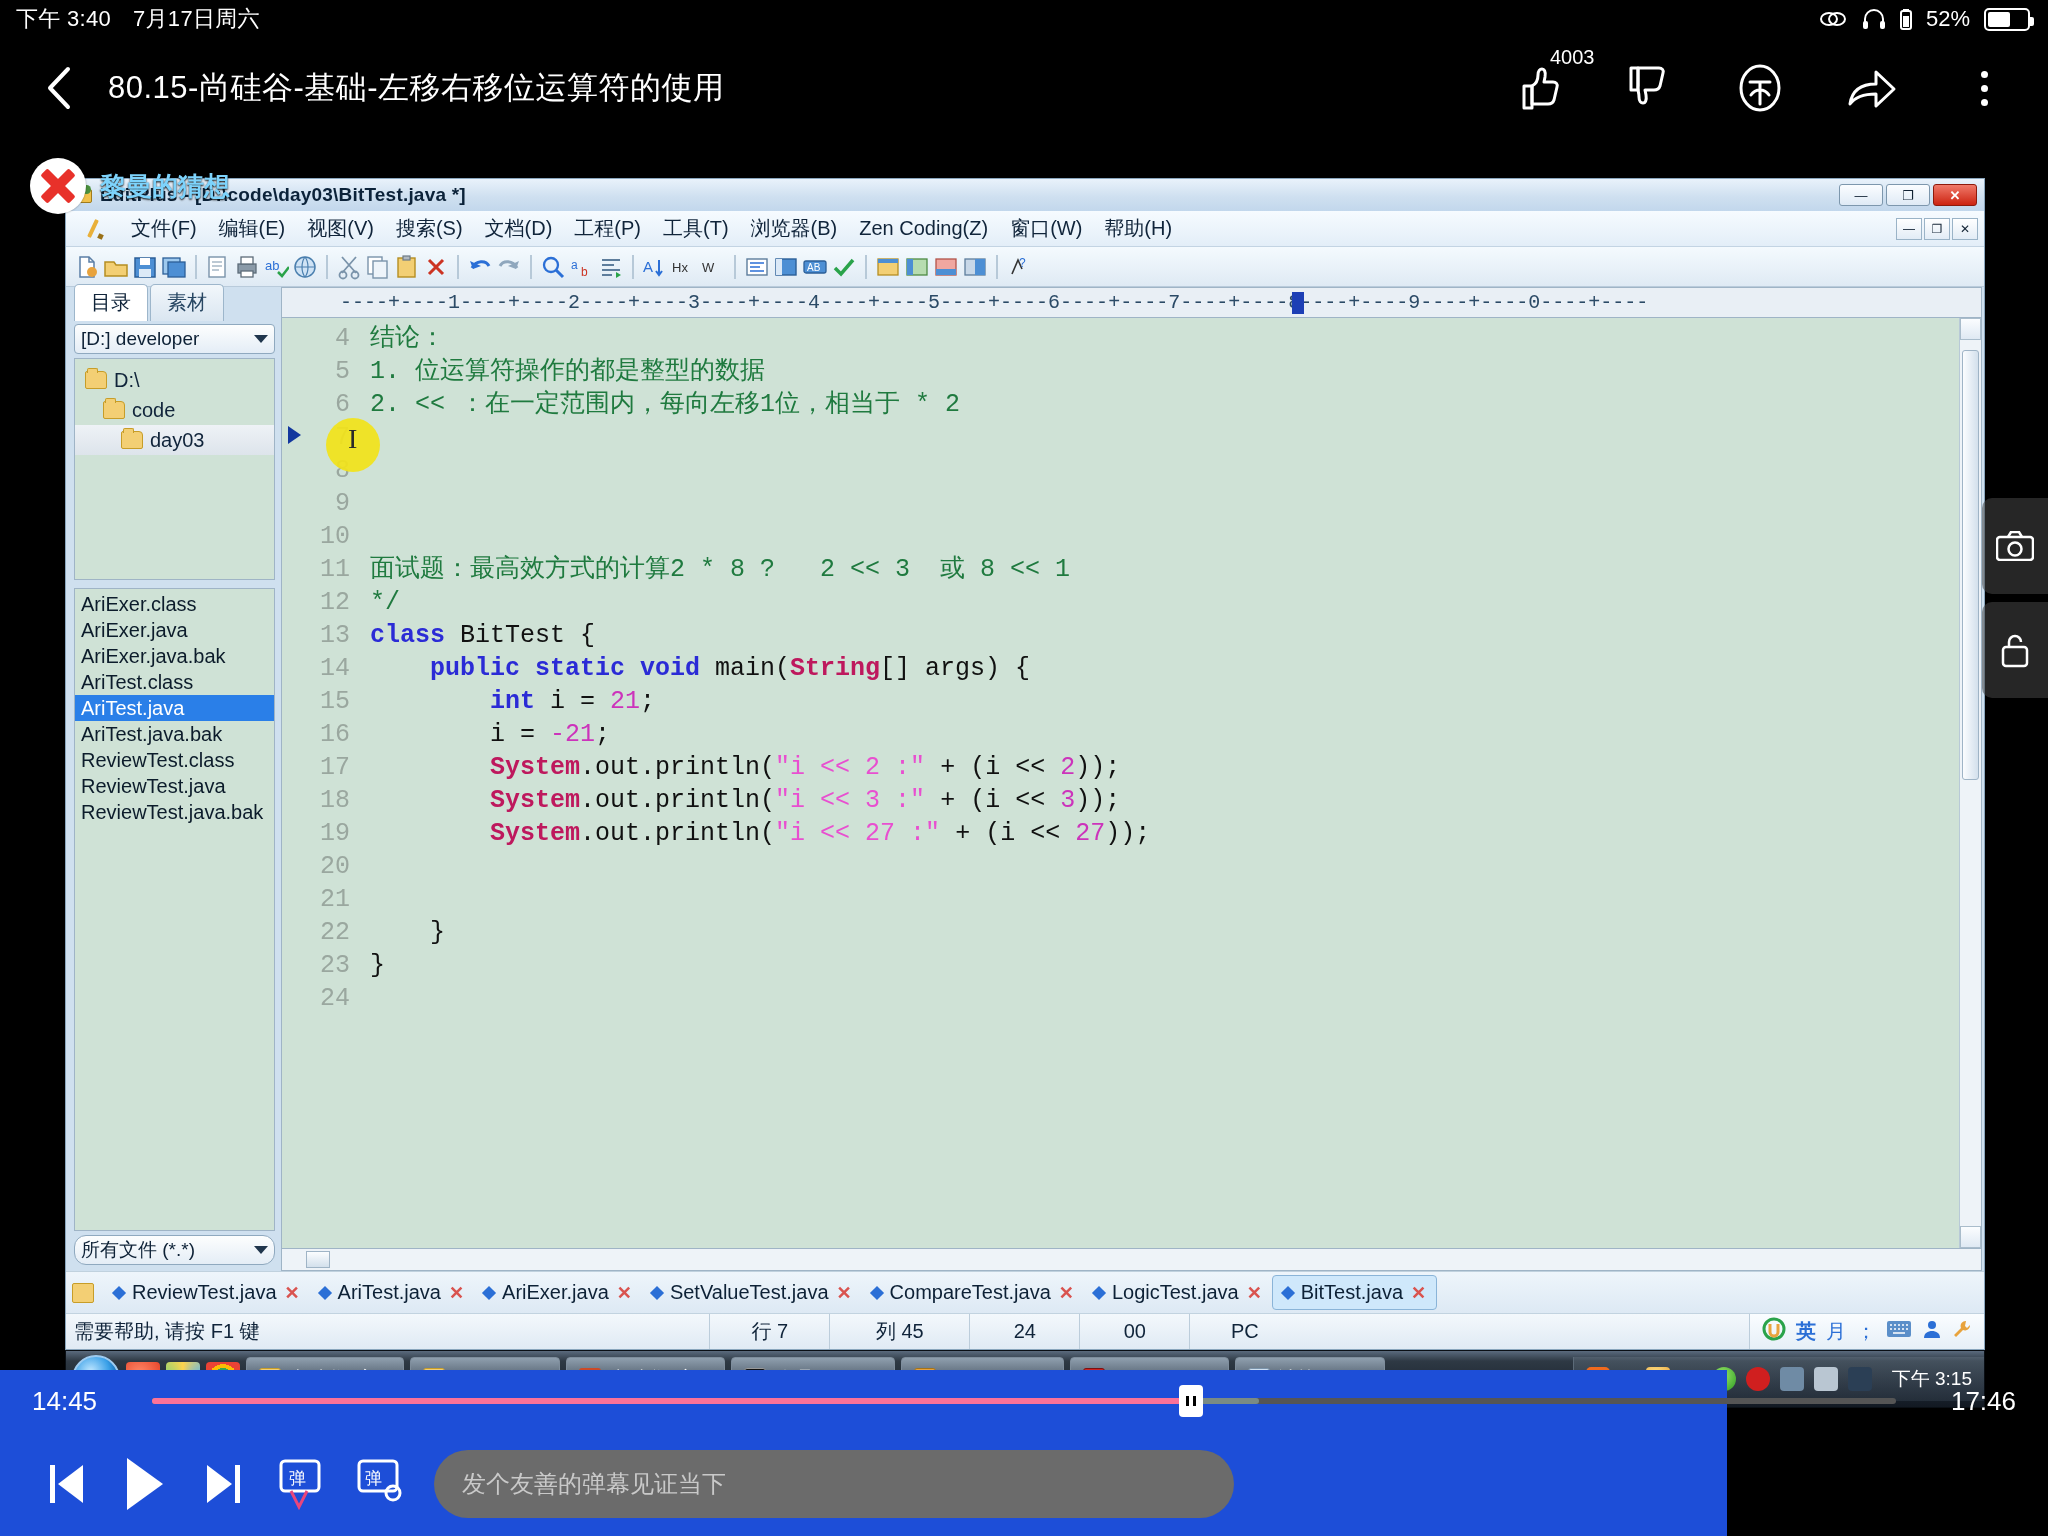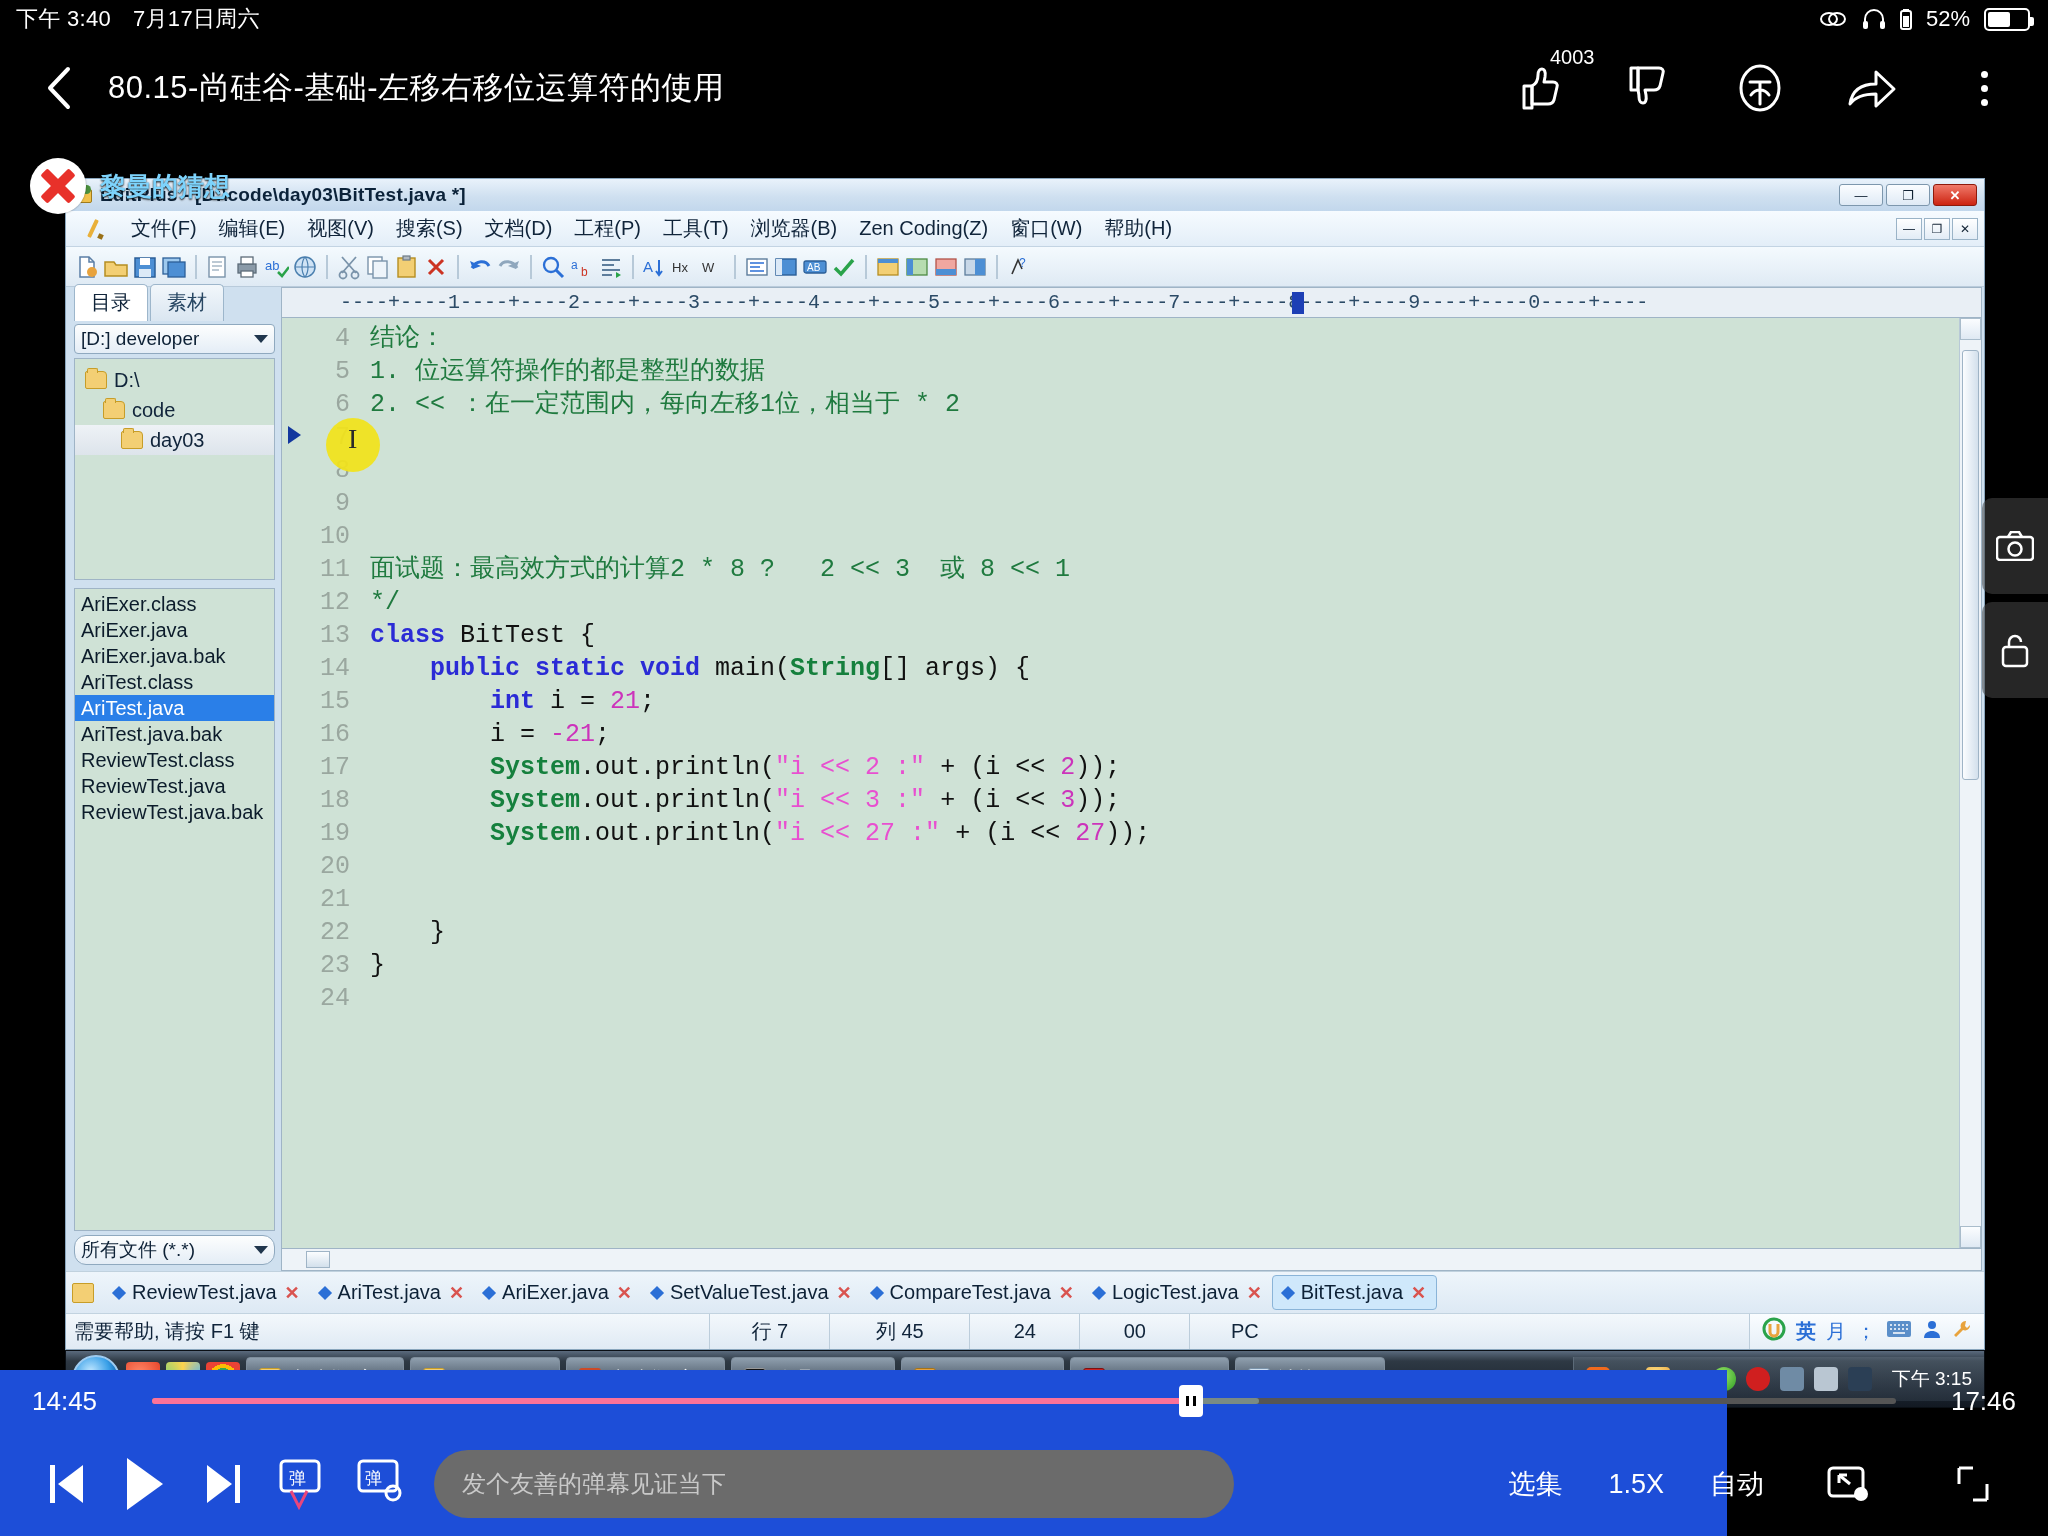--- a/index.html
+++ b/index.html
@@ -140,21 +140,21 @@
            display:flex; align-items:center; padding-left:58px; letter-spacing:0px;}
   .ruler-caret { position:absolute; top:4px; width:12px; height:22px; background:#1d3fb5;}
   .editor-wrap { flex:1; display:flex; border:1px solid #9fb4c6; background:#cfe2d6; min-height:0; position:relative; overflow:hidden;}
   .gutter-mark { width:26px; background:#cfe2d6; position:relative; flex:none;}
   .gutter-mark .arrow { position:absolute; left:6px; width:0;height:0;border-top:9px solid transparent;border-bottom:9px solid transparent;border-left:13px solid #12379e;}
   .code { flex:1; font-family:"Liberation Mono", monospace; font-size:25px; line-height:33px; color:#102; padding-top:4px; position:relative; overflow:hidden;}
   .cl { display:flex; height:33px; align-items:center; white-space:pre;}
   .ln { width:42px; text-align:right; color:#9aa79f; margin-right:20px; flex:none; font-size:25px;}
   .c-green { color:#1f7a3f; }
   .c-kw { color:#2b2bd6; font-weight:bold;}
-  .c-red { color:#15803d; font-weight:bold;margin-top:32px;}
+  .c-red { color:#be185d; font-weight:bold;margin-top:32px;}
   .c-str { color:#e84fd0;}
   .c-num { color:#cc33bb;}
   .c-plain { color:#111;}
   .cursor-blob { position:absolute; left:18px; top:6px; width:54px; height:54px; border-radius:50%; background:#f2e319; opacity:.92;}
   .cursor-ibeam { position:absolute; left:40px; top:14px; color:#2a2a2a; font-size:28px; font-family:"Liberation Serif",serif;}
   .vscroll { width:22px; background:#eef3f8; border-left:1px solid #b8c9d7; position:relative; flex:none;}
   .vthumb { position:absolute; left:2px; right:2px; top:32px; height:430px; background:linear-gradient(90deg,#fbfdff,#d3e0ec); border:1px solid #9fb4c6; border-radius:3px;}
   .vscroll .sb-arrow { position:absolute; left:0; right:0; height:22px; background:linear-gradient(#fbfdff,#dfe9f3); border:1px solid #a9bccb;}
   .vscroll .sb-arrow.top { top:0;} .vscroll .sb-arrow.bot { bottom:0;}
   .hscroll { height:22px; background:#eef3f8; border:1px solid #9fb4c6; border-top:none; display:flex; align-items:center; position:relative;}
@@ -729,35 +729,16 @@
       <div class="pbtn">
         <svg width="52" height="58" viewBox="0 0 52 58">
             <rect x="6" y="6" width="38" height="30" rx="4" fill="none" stroke="#fff" stroke-width="3"></rect>
             <text x="12" y="29" font-size="17" fill="#fff" font-family="Liberation Sans">弹</text>
             <circle cx="40" cy="38" r="7" fill="none" stroke="#fff" stroke-width="3"></circle>
           </svg>
       </div>
       <div class="dm-input">
         <span>发个友善的弹幕见证当下</span>
       </div>
-      <div class="pright">
-        <div class="ptext">选集</div>
-        <div class="ptext">1.5X</div>
-        <div class="ptext">自动</div>
-        <div class="pbtn">
-          <svg width="46" height="40" viewBox="0 0 46 40">
-              <rect x="3" y="4" width="34" height="28" rx="4" fill="none" stroke="#fff" stroke-width="3"></rect>
-              <path d="M13 11l11 9" stroke="#fff" stroke-width="3"></path>
-              <path d="M13 11h8M13 11v8" stroke="#fff" stroke-width="3"></path>
-              <circle cx="35" cy="30" r="7" fill="#fff"></circle>
-            </svg>
-        </div>
-        <div class="pbtn">
-          <svg width="44" height="44" viewBox="0 0 44 44">
-              <path d="M8 6v16M8 6h14" stroke="#fff" stroke-width="3" fill="none"></path>
-              <path d="M36 38V22M36 38H22" stroke="#fff" stroke-width="3" fill="none"></path>
-            </svg>
-        </div>
-      </div>
     </div>
   </div>
 
 </div>
 
 </body></html>

